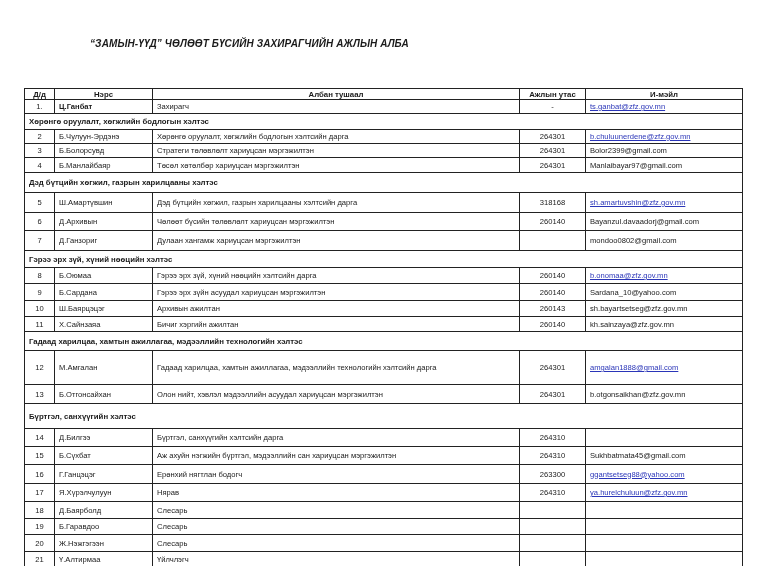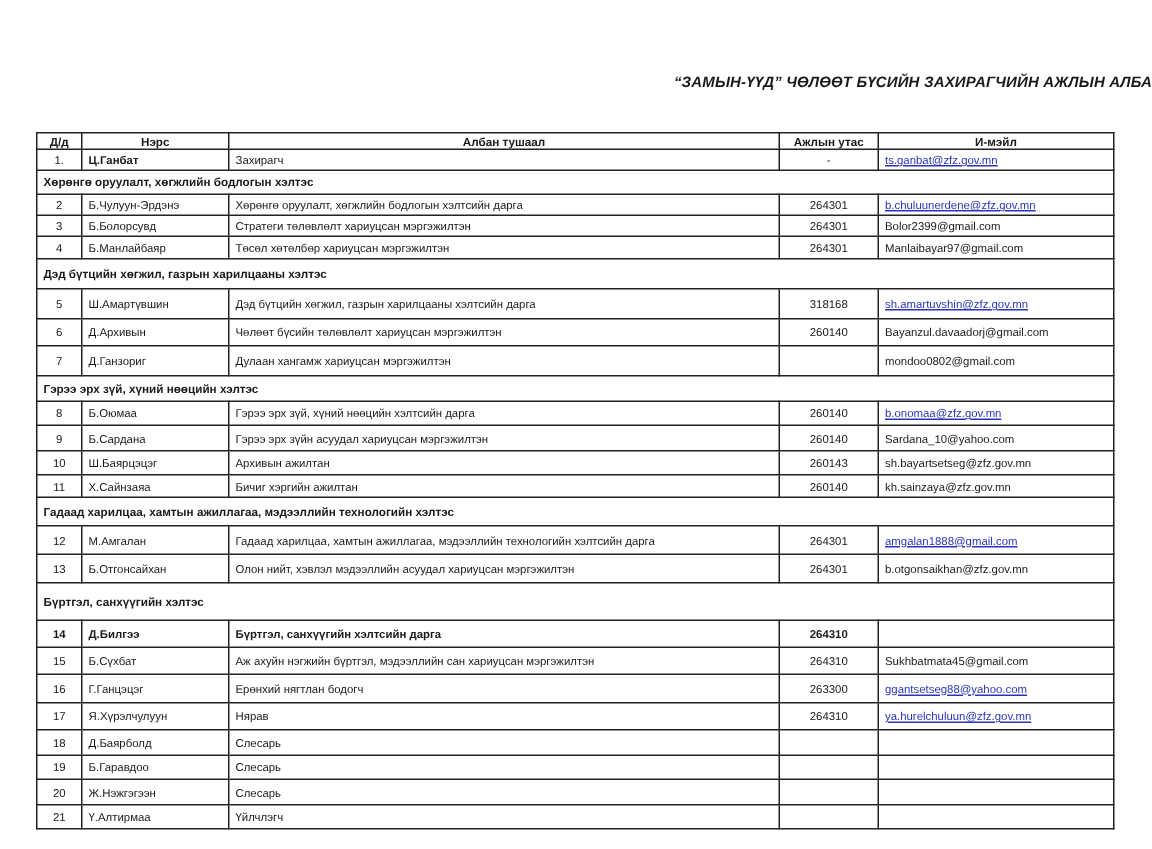--- a/index.html
+++ b/index.html
@@ -1,18 +1,18 @@
 <!DOCTYPE html>
 <html><head>
 <meta charset="utf-8">
 <style>
   html, body { margin:0; padding:0; background:#ffffff; }
   body { width:768px; height:566px; position:relative; overflow:hidden;
          font-family:"Liberation Sans", sans-serif; color:#1a1a1a; }
-  .title { position:absolute; left:0; top:50px; width:768px; text-align:right;
+  .title { position:absolute; left:0; top:38px; width:768px; text-align:left;
            font-size:10px; font-weight:bold; font-style:italic; letter-spacing:0.1px; padding-left:90px; box-sizing:border-box; }
   table.staff { position:absolute; left:24px; top:88px; width:718px;
                 border-collapse:collapse; table-layout:fixed; font-size:7.6px;border-radius:26px; }
   table.staff td, table.staff th { border:1px solid #222; padding:0 4px; overflow:hidden; white-space:nowrap; }
   table.staff th { font-weight:bold; height:10px; font-size:7.8px; text-align:center; }
   td.num { text-align:center; }
   td.phone { text-align:center; }
   td.section { text-align:left; font-weight:bold; font-size:7.8px; }
   td.bold { font-weight:bold;margin-top:16px; }
   a.mail { color:#2a35b8; text-decoration:underline; }
@@ -123,38 +123,38 @@
       <tr style="height: 15px;">
         <td class="num">11</td>
         <td>Х.Сайнзаяа</td>
         <td>Бичиг хэргийн ажилтан</td>
         <td class="phone">260140</td>
         <td><span class="mail">kh.sainzaya@zfz.gov.mn</span></td>
       </tr>
       <tr style="height: 19px;">
         <td colspan="5" class="section">Гадаад харилцаа, хамтын ажиллагаа, мэдээллийн технологийн хэлтэс</td>
       </tr>
-      <tr style="height: 19px;">
+      <tr style="height: 34px;">
         <td class="num">12</td>
         <td>М.Амгалан</td>
         <td>Гадаад харилцаа, хамтын ажиллагаа, мэдээллийн технологийн хэлтсийн дарга</td>
         <td class="phone">264301</td>
         <td><a class="mail">amgalan1888@gmail.com</a></td>
       </tr>
       <tr style="height: 19px;">
         <td class="num">13</td>
         <td>Б.Отгонсайхан</td>
         <td>Олон нийт, хэвлэл мэдээллийн асуудал хариуцсан мэргэжилтэн</td>
         <td class="phone">264301</td>
         <td><span class="mail">b.otgonsaikhan@zfz.gov.mn</span></td>
       </tr>
       <tr style="height: 25px;">
         <td colspan="5" class="section">Бүртгэл, санхүүгийн хэлтэс</td>
       </tr>
-      <tr style="height: 18px; font-weight: bold;">
+      <tr style="height: 18px;">
         <td class="num">14</td>
         <td>Д.Билгээ</td>
         <td>Бүртгэл, санхүүгийн хэлтсийн дарга</td>
         <td class="phone">264310</td>
         <td></td>
       </tr>
       <tr style="height: 18px;">
         <td class="num">15</td>
         <td>Б.Сүхбат</td>
         <td>Аж ахуйн нэгжийн бүртгэл, мэдээллийн сан хариуцсан мэргэжилтэн</td>

